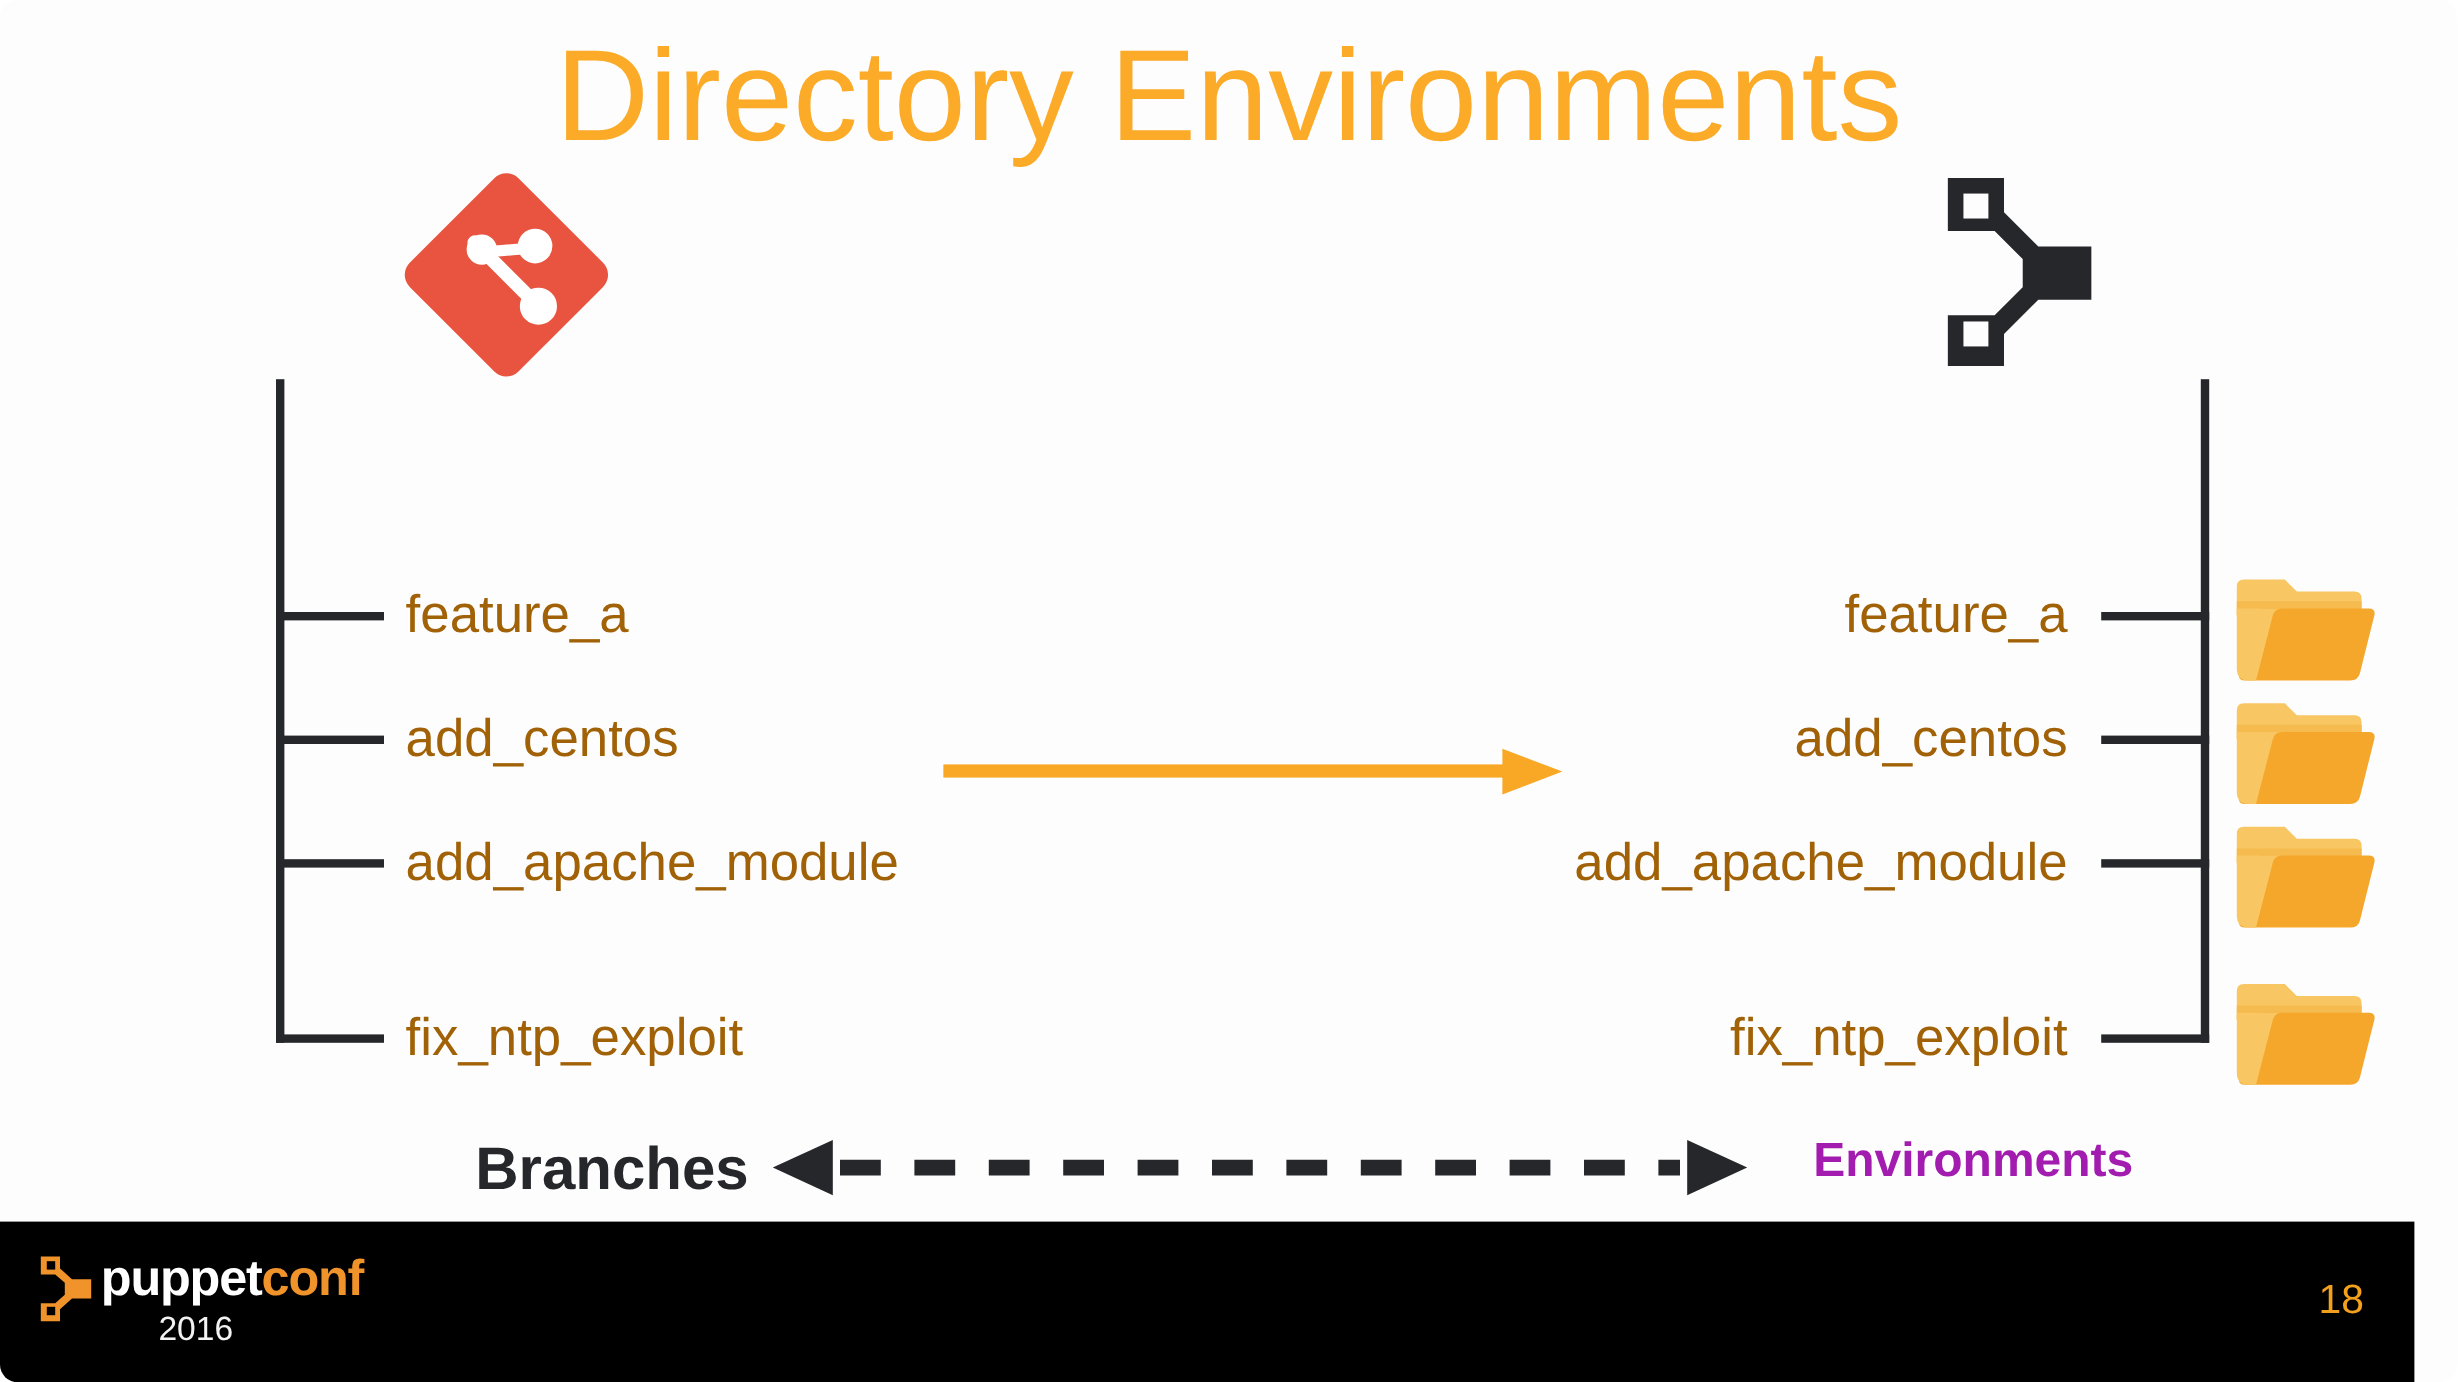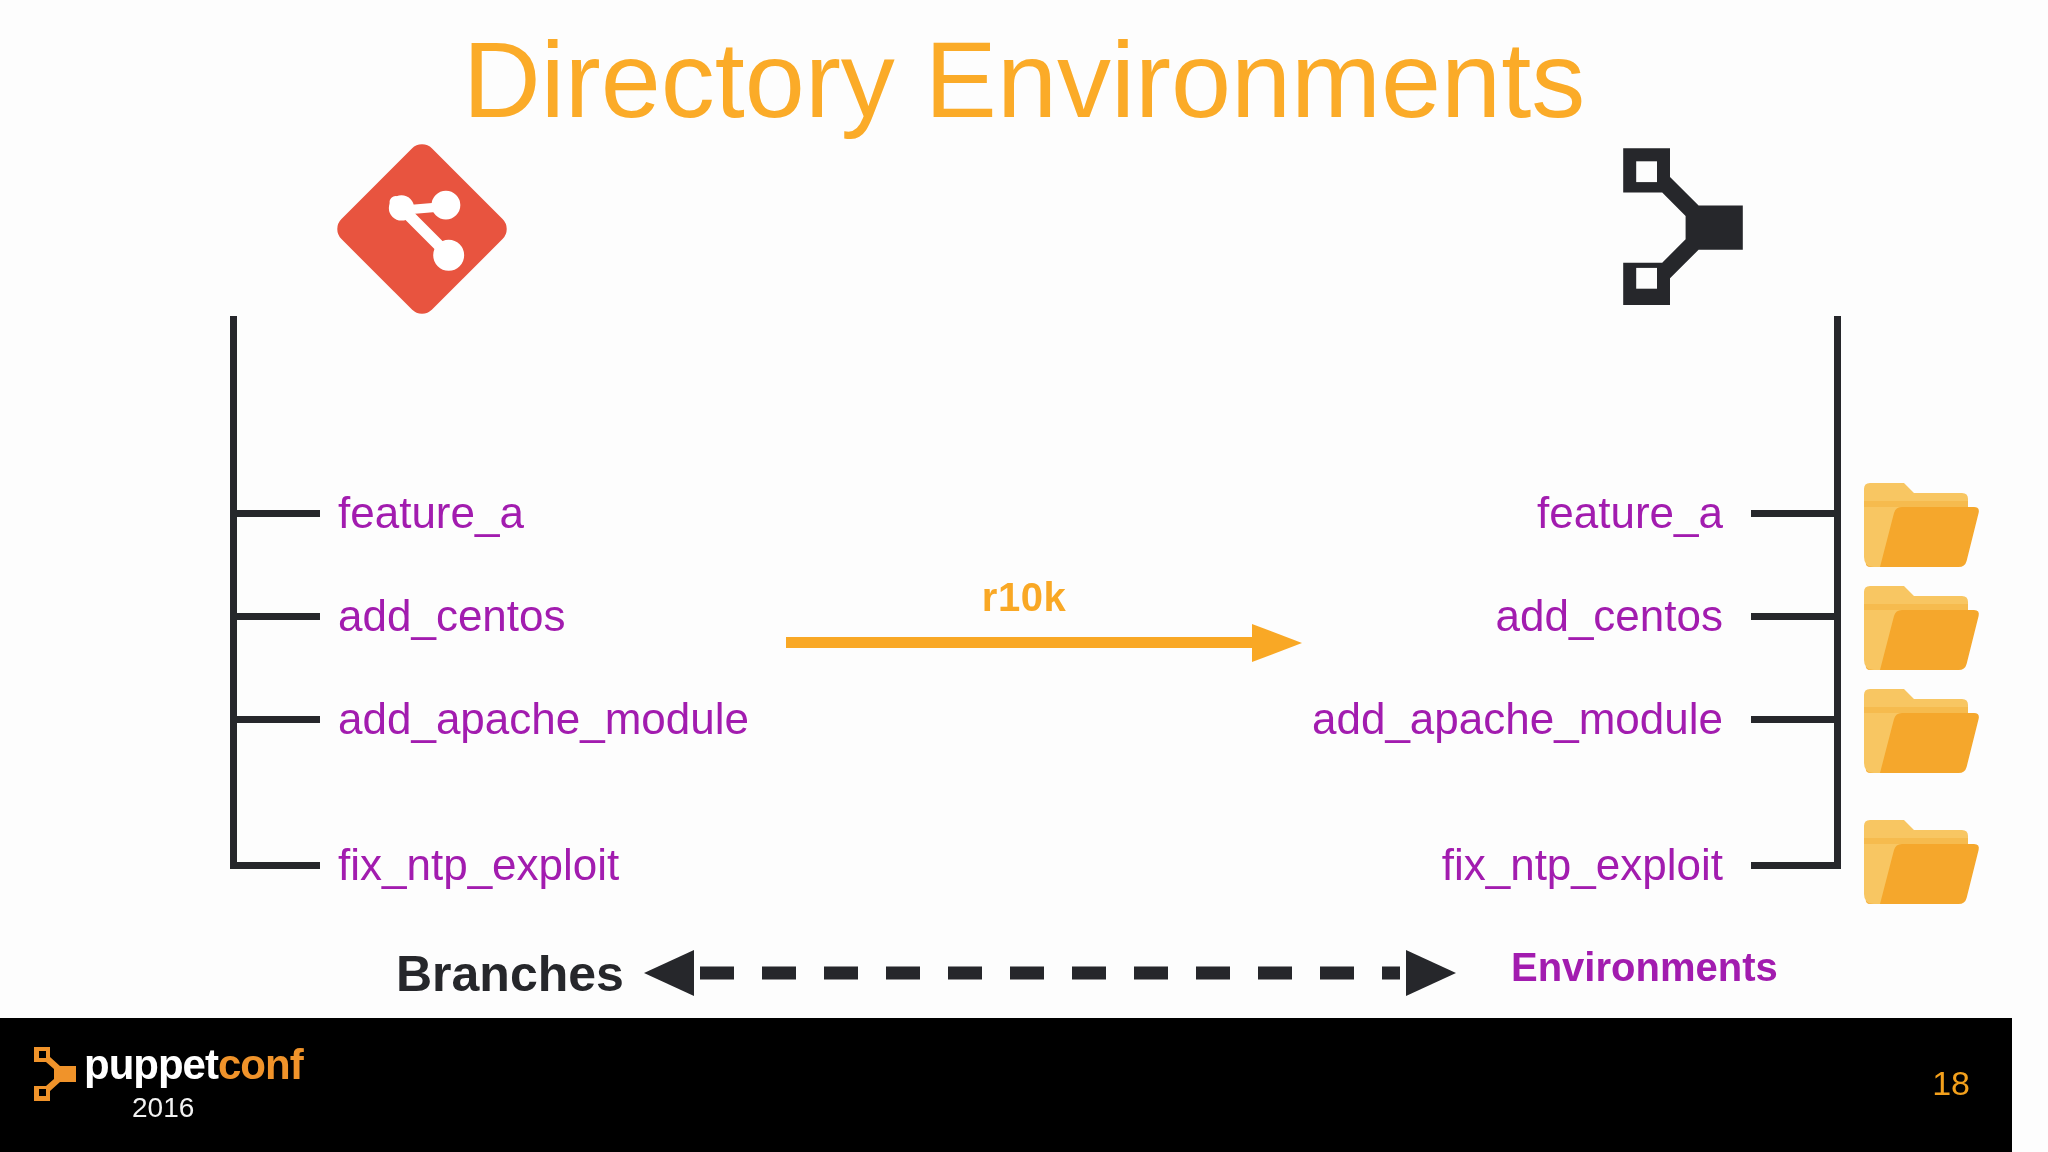--- a/index.html
+++ b/index.html
@@ -9,20 +9,21 @@
   }
   body {
     font-family: "Liberation Sans", sans-serif;
   }
   #slide {
     position: relative;
     width: 2048px;
     height: 1152px;
     background: #fdfdfd;
     overflow: hidden;
+    border-radius: 15px;
   }
 
   
   #title {
     position: absolute;
     top: 20px;
     left: 0;
     width: 2048px;
     text-align: center;
     font-size: 108px;
@@ -62,21 +63,21 @@
     position: absolute;
     height: 7px;
     background: #26272b;
   }
   .tick-left  { left: 230px; width: 90px; }
   .tick-right { width: 90px; left: 1751px; }
 
   .row-label {
     position: absolute;
     font-size: 44px;
-    color: #a21caf;
+    color: #a16207;
     line-height: 1;
     white-space: nowrap;
     font-weight: 400;
   }
   .row-label.left  { left: 338px; transform: translateY(-50%); }
   .row-label.right { right: 325px; transform: translateY(-50%); text-align: right; }
 
   
   .folder {
     position: absolute;
@@ -260,21 +261,20 @@
   </div>
   <div class="folder" style="top:862px">
     <svg viewBox="0 0 118 92" width="118" height="92" aria-hidden="true">
       <path d="M2 10 q0-6 6-6 h34 l10 10 h48 q6 0 6 6 v14 h-104 z" fill="#f8c662"></path>
       <path d="M2 22 h104 v12 h-104 z" fill="#f6bb4e"></path>
       <path d="M14 34 q2-6 9-6 h89 q6 0 4.6 6 l-12 48 q-1.6 6 -8 6 h-88 q-6 0 -4.4 -6 z" fill="#f5a72c"></path>
       <path d="M2 16 v62 q0 10 10 10 h6 l14 -54 q1.6 -6 8 -6 h-38 z" fill="#f8c662"></path>
     </svg>
   </div>
 
-  <div id="r10k-label">r10k</div>
   <div id="r10k-arrow">
     <svg viewBox="0 0 520 48" width="520" height="48" aria-hidden="true">
       <rect x="0" y="17" width="480" height="11" fill="#f9a825"></rect>
       <path d="M466 4 L516 23 L466 42 Z" fill="#f9a825"></path>
     </svg>
   </div>
 
   <div id="branches-label">Branches</div>
   <div id="bottom-axis">
     <svg viewBox="0 0 820 60" width="820" height="60" aria-hidden="true">

